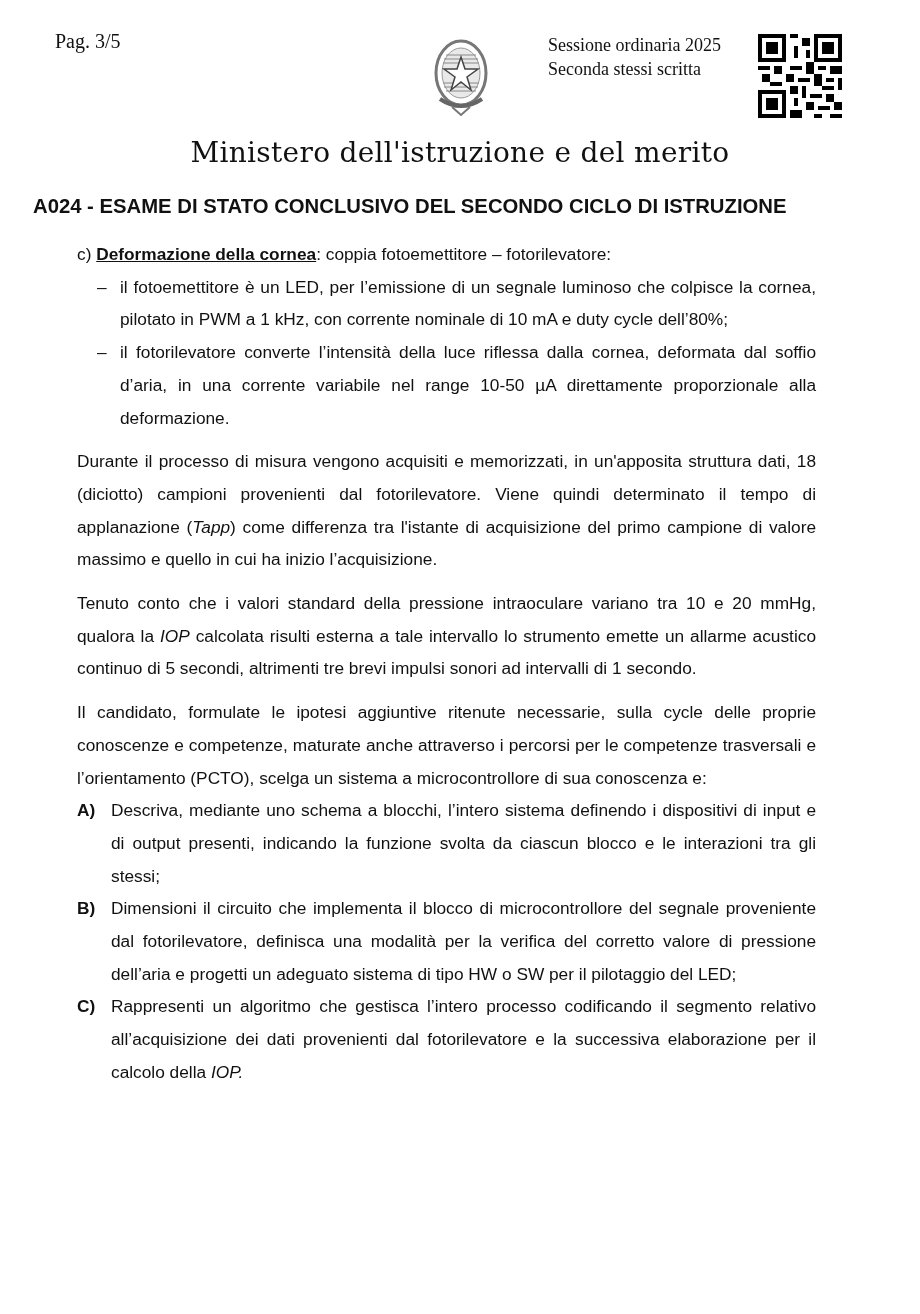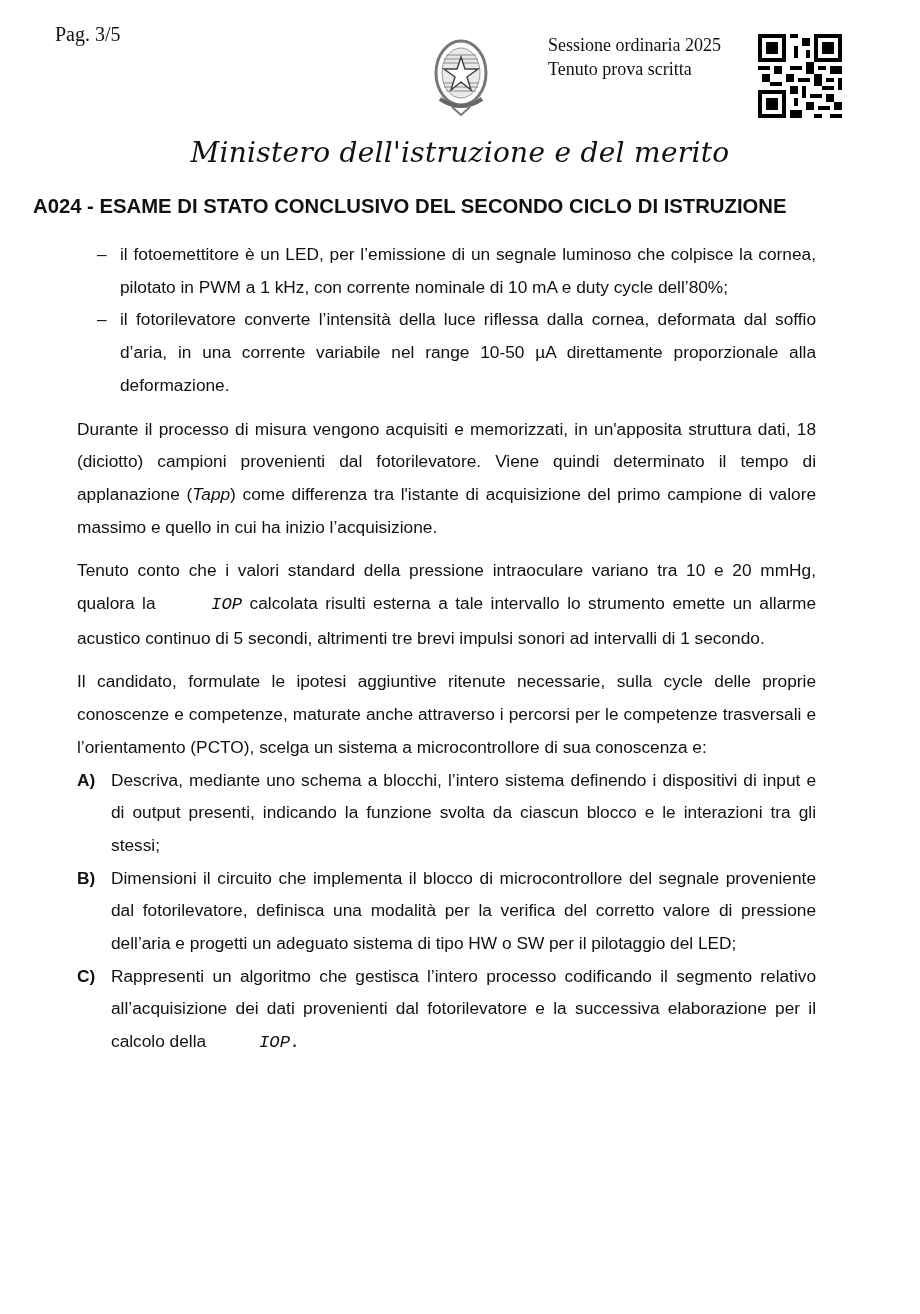--- a/index.html
+++ b/index.html
@@ -1,33 +1,33 @@
 <!DOCTYPE html>
 <html><head>
 <meta charset="utf-8">
 <style>
   html, body { margin: 0; padding: 0; background: #ffffff; }
   body { width: 920px; height: 1314px; position: relative; overflow: hidden; color: #111; }
-  .page-num { position: absolute; left: 55px; top: 23px; font-family: "Liberation Serif", serif; font-size: 20px; }
+  .page-num { position: absolute; left: 55px; top: 30px; font-family: "Liberation Serif", serif; font-size: 20px; }
   .emblem { position: absolute; left: 432px; top: 33px; width: 58px; height: 84px; }
   .session { position: absolute; left: 548px; top: 33px; font-family: "Liberation Serif", serif; font-size: 18px; line-height: 24px; }
   .qr { position: absolute; left: 758px; top: 34px; width: 84px; height: 84px; }
-  .ministry { position: absolute; left: 0; width: 920px; top: 136px; text-align: center; font-family: "DejaVu Serif", serif; font-style: italic; font-size: 28px; letter-spacing: 0.3px; }
+  .ministry { position: absolute; left: 0; width: 920px; top: 136px; text-align: center; font-family: "DejaVu Serif", serif; font-size: 28px; letter-spacing: 0.3px; }
   .exam-title { position: absolute; left: 33px; top: 195px; width: 840px; font-family: "Liberation Sans", sans-serif; font-weight: bold; font-size: 20.3px; text-underline-offset: 3px; white-space: nowrap; }
   .content { position: absolute; left: 77px; top: 238px; width: 739px; font-family: "Liberation Sans", sans-serif; font-size: 17.3px; line-height: 32.7px; }
   .p { margin: 0; text-align: justify; }
   .gap { margin-top: 11px; }
   .sub { display: flex; }
   .dash { width: 23px; flex: none; padding-left: 20px; }
   .subtext { flex: 1; text-align: justify; }
   .q { display: flex; }
   .qlabel { width: 34px; flex: none; font-weight: bold; }
   .qtext { flex: 1; text-align: justify; }
   .ul-bold { font-weight: bold; text-decoration: underline; }
-  .iop { font-family: Liberation Mono, monospace; font-style: italic; margin-left: 48px; }
+  .iop { font-family: Liberation Sans, sans-serif; font-style: italic; }
   .i { font-style: italic; margin-top: 48px; }
 </style>
 </head>
 <body>
 
 <div class="page-num">Pag. 3/5</div>
 
 <svg class="emblem" viewBox="0 0 58 84">
   <ellipse cx="29" cy="40" rx="25" ry="32" fill="none" stroke="#777" stroke-width="3"></ellipse>
   <ellipse cx="29" cy="40" rx="19" ry="25" fill="#e9e9e9" stroke="#999" stroke-width="1"></ellipse>
@@ -39,21 +39,21 @@
     <line x1="12" y1="54" x2="46" y2="54"></line>
       <line x1="14" y1="58" x2="44" y2="58"></line>
   </g>
   <polygon points="29,24 33,36 46,36 35,44 39,57 29,49 19,57 23,44 12,36 25,36" fill="#fff" stroke="#444" stroke-width="1.5"></polygon>
   <path d="M8 66 Q29 80 50 66" fill="none" stroke="#666" stroke-width="4"></path>
   <path d="M20 74 L29 82 L38 74" fill="none" stroke="#777" stroke-width="2"></path>
 </svg>
 
 <div class="session">
   <div>Sessione ordinaria 2025</div>
-  <div>Tenuto prova scritta</div>
+  <div>Seconda stessi scritta</div>
 </div>
 
 <svg class="qr" viewBox="0 0 21 21" shape-rendering="crispEdges">
   <rect x="0" y="0" width="7" height="7" fill="#000"></rect>
     <rect x="1" y="1" width="5" height="5" fill="#fff"></rect>
     <rect x="2" y="2" width="3" height="3" fill="#000"></rect>
   <rect x="14" y="0" width="7" height="7" fill="#000"></rect>
     <rect x="15" y="1" width="5" height="5" fill="#fff"></rect>
     <rect x="16" y="2" width="3" height="3" fill="#000"></rect>
   <rect x="0" y="14" width="7" height="7" fill="#000"></rect>
@@ -89,20 +89,24 @@
       <rect x="8" y="19" width="3" height="2"></rect>
       <rect x="14" y="20" width="2" height="1"></rect>
       <rect x="18" y="20" width="3" height="1"></rect>
   </g>
 </svg>
 
 <div class="ministry">Ministero dell'istruzione e del merito</div>
 <div class="exam-title">A024 - ESAME DI STATO CONCLUSIVO DEL SECONDO CICLO DI ISTRUZIONE</div>
 
 <div class="content">
+  <p class="p">
+    <span>c)</span>
+    <span class="ul-bold">Deformazione della cornea</span><span>: coppia fotoemettitore – fotorilevatore:</span>
+  </p>
   <div class="sub">
     <span class="dash">–</span>
     <span class="subtext">il fotoemettitore è un LED, per l’emissione di un segnale luminoso che colpisce la cornea, pilotato in PWM a 1 kHz, con corrente nominale di 10 mA e duty cycle dell’80%;</span>
   </div>
   <div class="sub">
     <span class="dash">–</span>
     <span class="subtext">il fotorilevatore converte l’intensità della luce riflessa dalla cornea, deformata dal soffio d’aria, in una corrente variabile nel range 10-50 µA direttamente proporzionale alla deformazione.</span>
   </div>
 
   <p class="p gap"><span>Durante il processo di misura vengono acquisiti e memorizzati, in un'apposita struttura dati, 18 (diciotto) campioni provenienti dal fotorilevatore. Viene quindi determinato il tempo di applanazione (</span><span class="i">Tapp</span><span>) come differenza tra l'istante di acquisizione del primo campione di valore massimo e quello in cui ha inizio l’acquisizione.</span></p>

